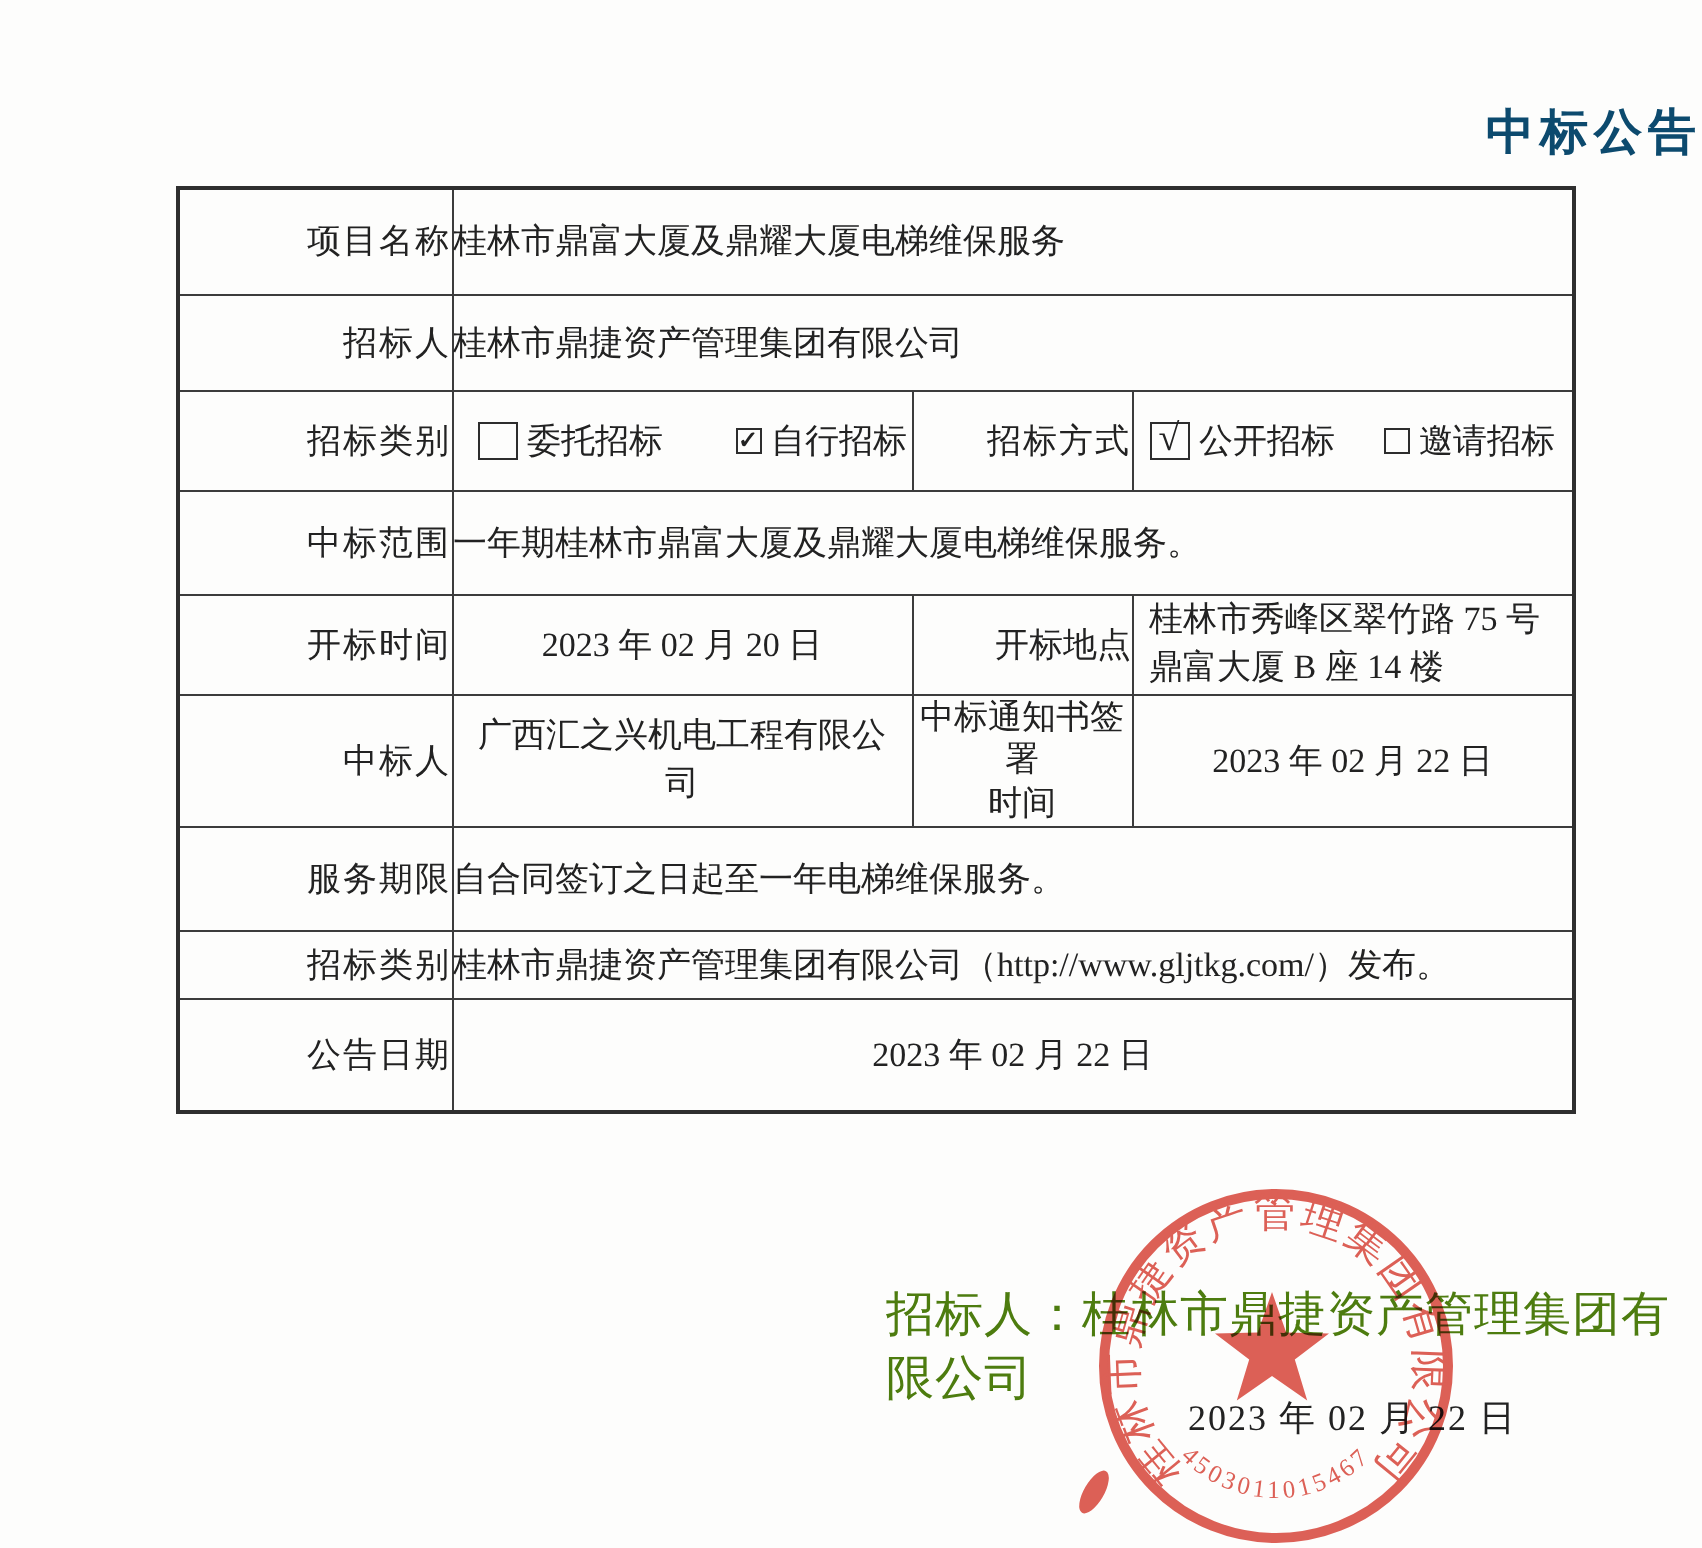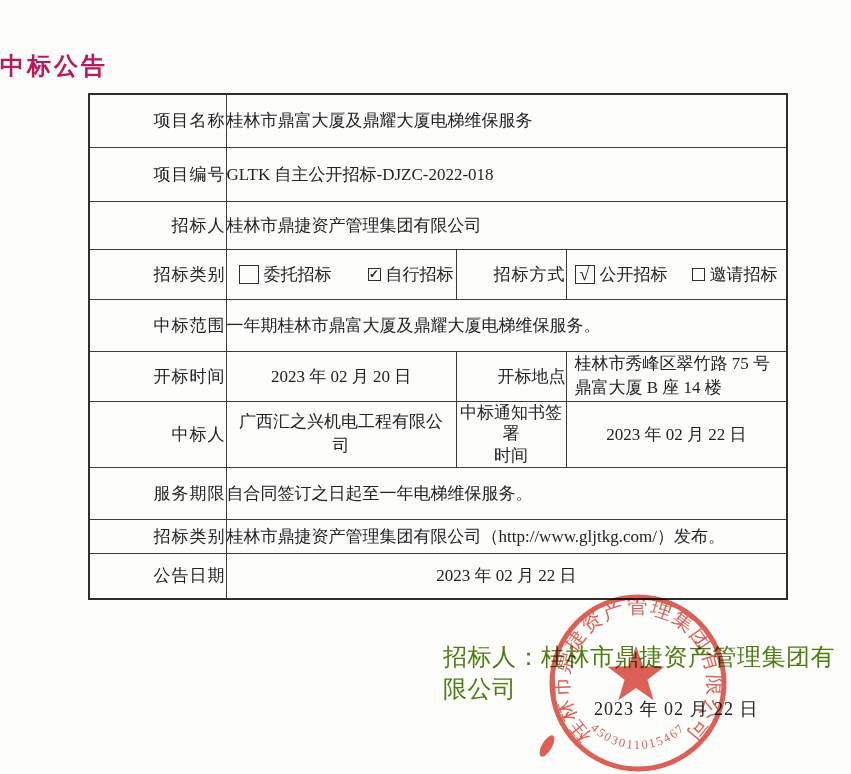--- a/index.html
+++ b/index.html
@@ -4,38 +4,38 @@
 <style>
   html,body { margin:0; padding:0; background:#ffffff; }
   .page {
     position:relative; width:851px; height:774px;
     background:#fdfdfc; overflow:hidden;
     font-family:"Liberation Serif","DejaVu Serif",serif;
     color:#1e1e1e;
   }
   .title {
     position:absolute; top:50px; left:0; width:100%;
-    margin:0; text-align:left;
-    font-size:24px; font-weight:600; letter-spacing:3px; color:#be185d;
+    margin:0; text-align:right;
+    font-size:24px; font-weight:600; letter-spacing:3px; color:#0c4a6e;
   }
   table.doc {
     position:absolute; left:88px; top:93px; width:698px;
     border-collapse:collapse; table-layout:fixed;
     font-size:17px; color:#222;
     border:2px solid #2f2f2f;
   }
   table.doc td { border:1px solid #3c3c3c; padding:0 0 0 0; vertical-align:middle; }
   td.lbl { text-align:right; letter-spacing:1px; }
   td.val { text-align:left; padding-left:11px; }
   td.ctr { text-align:center; padding-left:0;margin-top:34px; }
   .pre { white-space:pre-line; line-height:1.4; }
   tr.r1 { height:53px; } tr.r2 { height:54px; } tr.r3 { height:48px;padding-left:13px; }
   tr.r4 { height:50px; } tr.r5 { height:52px; } tr.r6 { height:50px; }
   tr.r7 { height:66px; } tr.r8 { height:52px; } tr.r9 { height:34px; }
-  tr.r10 { height:46px; }
+  tr.r10 { height:57px; }
   .cbwrap { display:flex; align-items:flex-end; }
   .cbwrap.cat { padding-left:12px; }
   .cbwrap.mth { padding-left:8px; }
   .cbitem { display:flex; align-items:center; gap:5px; white-space:nowrap; }
   .cbwrap.cat .cbitem + .cbitem { margin-left:36px; }
   .cbwrap.mth .cbitem + .cbitem { margin-left:24px; }
   .box { display:inline-block; border:1.5px solid #2d2d2d; box-sizing:border-box;
          text-align:center; overflow:visible; background:transparent; }
   .box.big { width:20px; height:19px; font-size:19px; line-height:15px; }
   .box.small { width:13px; height:13px; border-width:1.2px; font-size:12px; font-weight:bold; line-height:11px; }
@@ -65,24 +65,20 @@
     <colgroup>
       <col style="width:137px">
         <col style="width:230px">
         <col style="width:110px">
         <col style="width:221px">
     </colgroup>
     <tbody>
       <tr class="r1">
         <td class="lbl">项目名称</td>
         <td class="val" colspan="3">桂林市鼎富大厦及鼎耀大厦电梯维保服务</td>
-      </tr>
-      <tr class="r2">
-        <td class="lbl">项目编号</td>
-        <td class="val" colspan="3">GLTK 自主公开招标-DJZC-2022-018</td>
       </tr>
       <tr class="r3">
         <td class="lbl">招标人</td>
         <td class="val" colspan="3">桂林市鼎捷资产管理集团有限公司</td>
       </tr>
       <tr class="r4">
         <td class="lbl">招标类别</td>
         <td class="val" style="padding-left:0;">
           <div class="cbwrap cat">
             <span class="cbitem">

